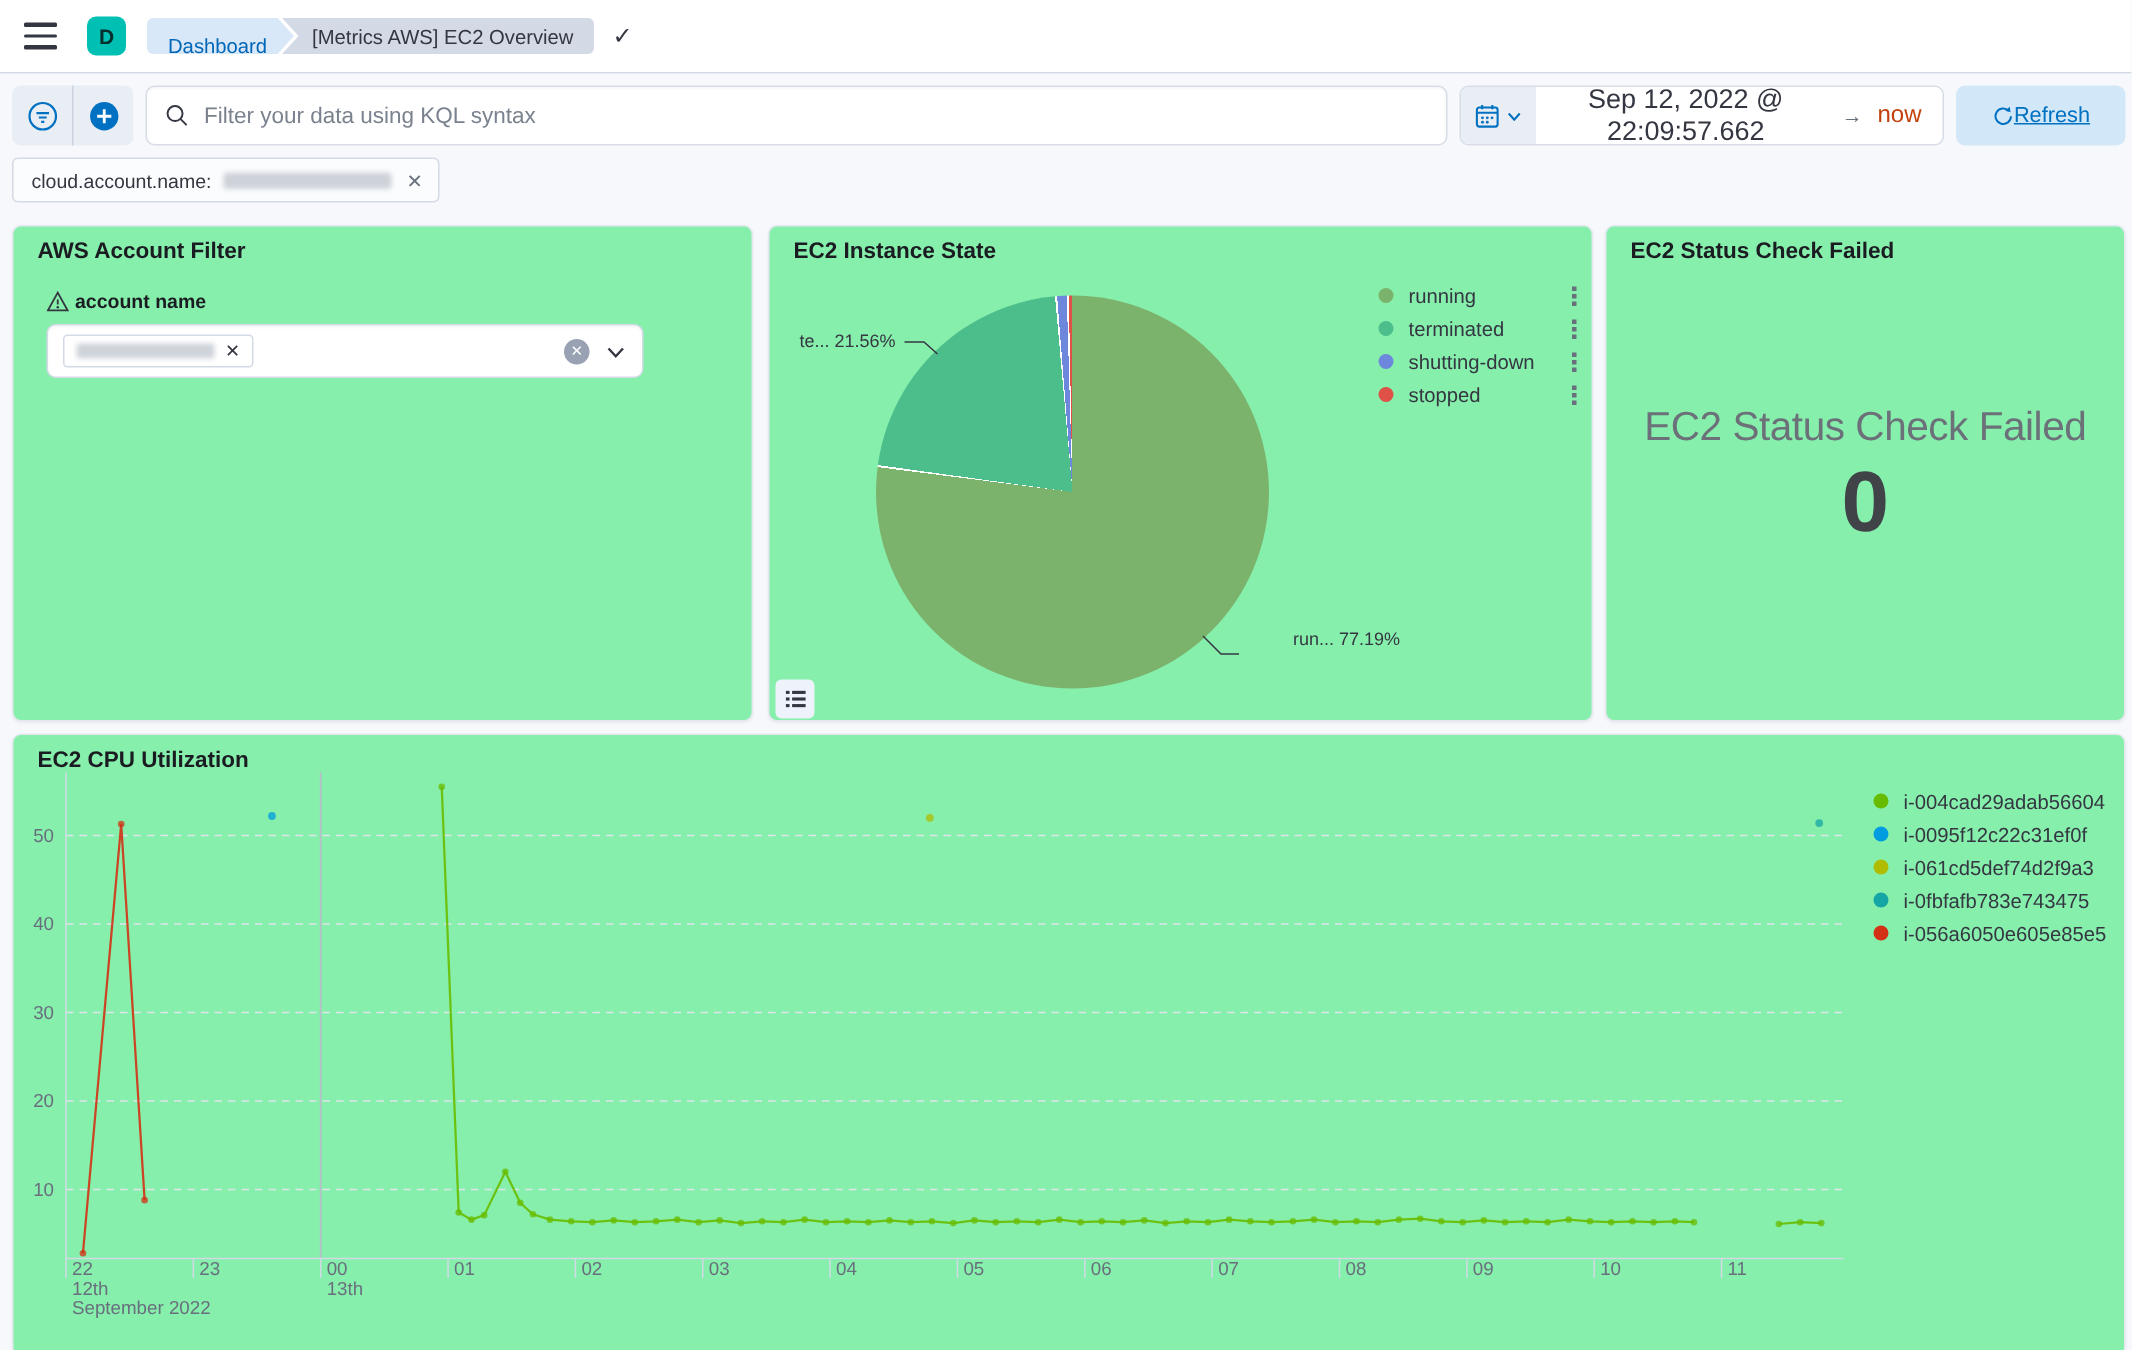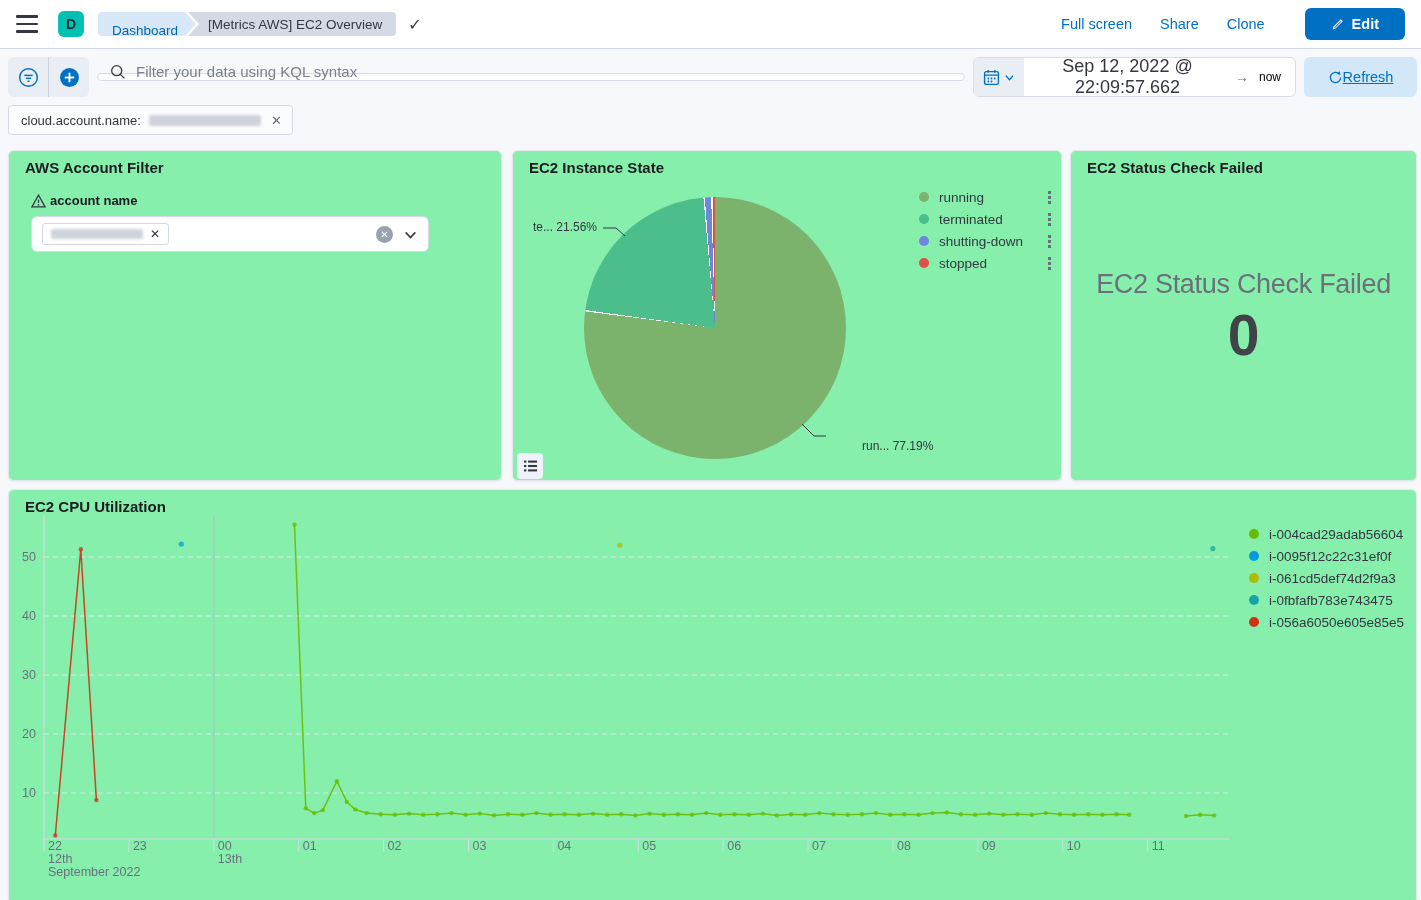--- a/index.html
+++ b/index.html
@@ -26,28 +26,28 @@
   .top-actions { margin-left:auto; display:flex; align-items:center; gap:28px; }
   .top-link { color:#0071c2; font-size:14.5px; font-weight:500; text-decoration:none; background:none; border:none; cursor:pointer; }
   .edit-btn { display:flex; align-items:center; gap:8px; background:#0071c2; color:#fff; border:none;
               border-radius:6px; height:32px; padding:0 26px; font-size:14.5px; font-weight:600; cursor:pointer; margin-left:12px; }
 
   
   .querybar { position:absolute; left:8px; top:57px; width:1409px; height:40px; display:flex; align-items:stretch; }
   .icon-group { width:81px; background:#e9edf4; border-radius:6px; display:flex; align-items:center; }
   .icon-group button { flex:1; height:100%; background:none; border:none; display:flex; align-items:center; justify-content:center; cursor:pointer; }
   .icon-group .divider { width:1px; height:100%; background:#cbd3df; }
-  .search-box { flex:1; margin:16px 8px; background:#fff; border:1px solid #d7dce6; border-radius:6px;
-                display:flex; align-items:flex-end; padding:0 12px; box-shadow:inset 0 1px 2px rgba(152,162,179,.12); }
+  .search-box { flex:1; margin:0 8px; background:#fff; border:1px solid #d7dce6; border-radius:6px;
+                display:flex; align-items:center; padding:0 12px; box-shadow:inset 0 1px 2px rgba(152,162,179,.12); }
   .search-box .ph { margin-left:10px; color:#7a828e; font-size:15px; }
   .datepicker { width:323px; background:#fff; border:1px solid #d7dce6; border-radius:6px; display:flex; align-items:center; overflow:hidden; }
   .cal-seg { width:50px; height:100%; background:#e9edf4; display:flex; align-items:center; justify-content:center; gap:4px; cursor:pointer; border:none; }
   .date-text { flex:1; text-align:center; font-size:18px; color:#343741; cursor:pointer; }
   .date-arrow { color:#69707d; font-size:14px; padding:0 4px; }
-  .date-now { font-size:12px; color:#000000; padding:0 14px 0 6px; cursor:pointer;text-align:center; }
+  .date-now { font-size:16px; color:#c2410c; padding:0 14px 0 6px; cursor:pointer;text-align:center; }
   .refresh-btn { width:113px; margin-left:8px; background:#d2e7f7; border:none; border-radius:6px;
                  display:flex; align-items:center; justify-content:center; gap:0; cursor:pointer; }
   .refresh-btn span { color:#0071c2; font-size:14.5px; font-weight:500; text-decoration:underline; }
 
   
   .pill-row { position:absolute; left:8px; top:105px; height:30px; display:flex; }
   .filter-pill { display:flex; align-items:center; background:#fbfcfd; border:1px solid #d3dae6; border-radius:4px;
                  padding:0 10px 0 12px; font-size:13px; color:#343741; cursor:pointer; }
   .redacted { display:inline-block; background:#bfc5ce; border-radius:2px; filter:blur(1.8px); opacity:.75; }
   .pill-x { background:none; border:none; color:#69707d; font-size:13px; margin-left:10px; cursor:pointer; }
@@ -102,31 +102,20 @@
       <span></span>
       <span></span>
       <span></span>
     </button>
   <span class="avatar">D</span>
   <nav class="crumbs">
     <span class="crumb1">Dashboard</span>
     <span class="crumb2">[Metrics AWS] EC2 Overview</span>
   </nav>
   <span class="crumb-check">✓</span>
-  <div class="top-actions">
-    <button class="top-link">Full screen</button>
-    <button class="top-link">Share</button>
-    <button class="top-link">Clone</button>
-    <button class="edit-btn">
-      <svg width="13" height="13" viewBox="0 0 16 16">
-          <path fill="#fff" d="M12.1 1.5l2.4 2.4-9.3 9.3-3.2.8.8-3.2 9.3-9.3zm0 2.1l-8 8-.3 1.1 1.1-.3 8-8-.8-.8z"></path>
-        </svg>
-      <span>Edit</span>
-    </button>
-  </div>
 </header>
 
 <div class="querybar">
   <div class="icon-group">
     <button>
       <svg width="21" height="21" viewBox="0 0 20 20">
           <circle cx="10" cy="10" r="8.4" fill="none" stroke="#0071c2" stroke-width="1.4"></circle>
           <line x1="6" y1="8" x2="14" y2="8" stroke="#0071c2" stroke-width="1.4"></line>
           <line x1="7.5" y1="10.8" x2="12.5" y2="10.8" stroke="#0071c2" stroke-width="1.4"></line>
           <line x1="9" y1="13.6" x2="11" y2="13.6" stroke="#0071c2" stroke-width="1.4"></line>
@@ -211,21 +200,21 @@
 </section>
 
 <section class="panel" style="left:512px;top:150px;width:550px;height:331px;">
   <h2 class="panel-title">EC2 Instance State</h2>
   <div class="pie" id="pie" style="background: conic-gradient(rgb(124, 179, 108) 0deg, rgb(124, 179, 108) 277.284deg, rgb(255, 255, 255) 277.284deg, rgb(255, 255, 255) 277.884deg, rgb(76, 190, 139) 277.884deg, rgb(76, 190, 139) 354.9deg, rgb(255, 255, 255) 354.9deg, rgb(255, 255, 255) 355.5deg, rgb(108, 135, 219) 355.5deg, rgb(108, 135, 219) 358.32deg, rgb(255, 255, 255) 358.32deg, rgb(255, 255, 255) 358.92deg, rgb(223, 81, 71) 358.92deg, rgb(223, 81, 71) 360deg);"></div>
   <svg class="pie-overlay" width="550" height="331">
     <polyline points="90,77 103,77 112,85" fill="none" stroke="#343741" stroke-width="1"></polyline>
     <polyline points="289,273 301,285 313,285" fill="none" stroke="#343741" stroke-width="1"></polyline>
   </svg>
   <span class="pie-callout" style="right:464px;top:69px;">te...  21.56%</span>
-  <span class="pie-callout" style="left:317px;top:288px;padding-left:32px;">run...  77.19%</span>
+  <span class="pie-callout" style="left:317px;top:268px;padding-left:32px;">run...  77.19%</span>
   <div class="legend" id="pie-legend" style="left:406px;top:35px;width:134px;">
       <div class="legend-item">
         <span class="legend-dot" style="background: rgb(124, 179, 108);"></span>
         <span class="legend-label">running</span>
         <button class="legend-menu">
           <i></i>
           <i></i>
           <i></i>
         </button>
       </div>

